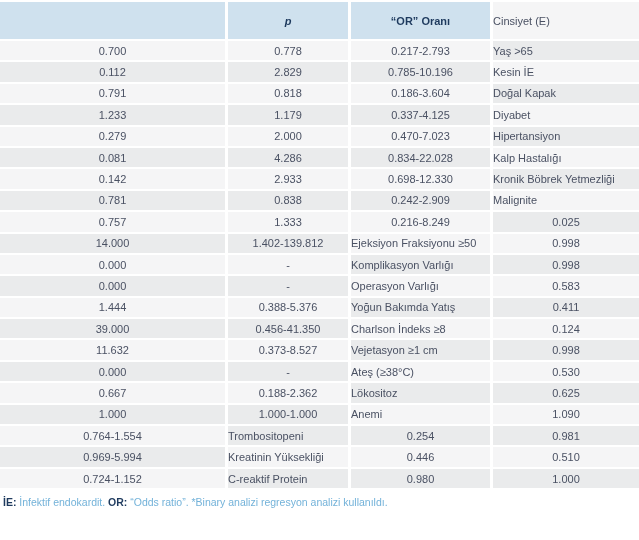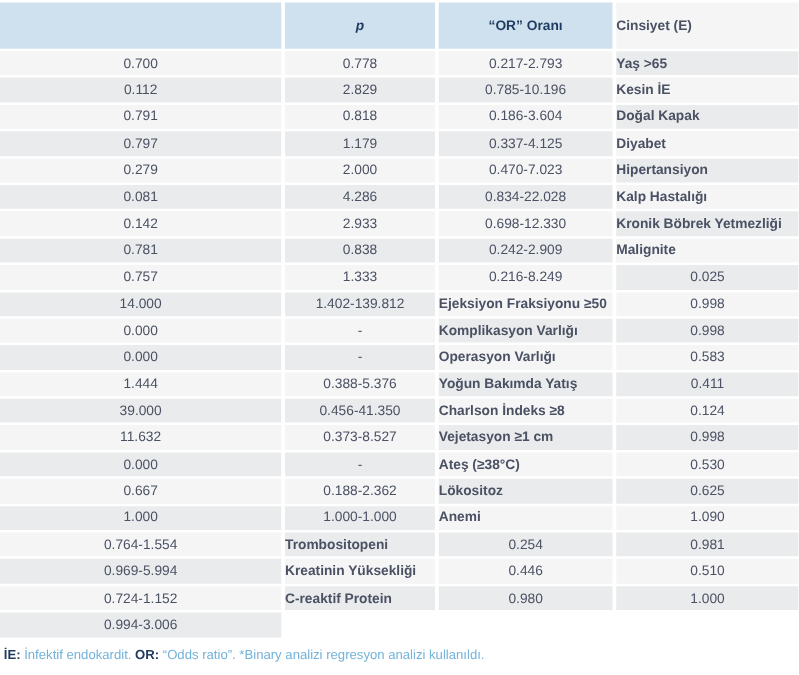--- a/index.html
+++ b/index.html
@@ -39,21 +39,20 @@
     font-size: 11px;
     color: var(--cell-text, #4a5163);
     display: flex;
     align-items: center;
     overflow: hidden;
     white-space: nowrap;
   }
   .cell.label {
     padding-left: 0;
     justify-content: flex-start;
-    font-weight: bold;
   }
   .cell.num { justify-content: center; }
   .light { background: var(--row-light, #f5f5f6); }
   .dark  { background: var(--row-dark, #eaebec); }
   .footnote {
     margin: 8px 0 0 3px;
     font-size: 10.5px;
     line-height: 13px;
     white-space: pre-wrap;
   }
@@ -76,21 +75,21 @@
       <div class="cell num light">0.217-2.793</div>
       <div class="cell label dark">Yaş &gt;65</div>
       <div class="cell num dark">0.112</div>
       <div class="cell num dark">2.829</div>
       <div class="cell num dark">0.785-10.196</div>
       <div class="cell label light">Kesin İE</div>
       <div class="cell num light">0.791</div>
       <div class="cell num light">0.818</div>
       <div class="cell num light">0.186-3.604</div>
       <div class="cell label dark">Doğal Kapak</div>
-      <div class="cell num dark">0.797</div>
+      <div class="cell num dark">1.233</div>
       <div class="cell num dark">1.179</div>
       <div class="cell num dark">0.337-4.125</div>
       <div class="cell label light">Diyabet</div>
       <div class="cell num light">0.279</div>
       <div class="cell num light">2.000</div>
       <div class="cell num light">0.470-7.023</div>
       <div class="cell label dark">Hipertansiyon</div>
       <div class="cell num dark">0.081</div>
       <div class="cell num dark">4.286</div>
       <div class="cell num dark">0.834-22.028</div>
@@ -148,18 +147,17 @@
       <div class="cell num dark">0.254</div>
       <div class="cell num dark">0.981</div>
       <div class="cell num dark">0.969-5.994</div>
       <div class="cell label light">Kreatinin Yüksekliği</div>
       <div class="cell num light">0.446</div>
       <div class="cell num light">0.510</div>
       <div class="cell num light">0.724-1.152</div>
       <div class="cell label dark">C-reaktif Protein</div>
       <div class="cell num dark">0.980</div>
       <div class="cell num dark">1.000</div>
-      <div class="cell num dark">0.994-3.006</div>
     </div>
 
   <div class="footnote"><span class="fn-b">İE:</span><span class="fn-t"> İnfektif endokardit. </span><span class="fn-b">OR:</span><span class="fn-t"> “Odds ratio”. *Binary analizi regresyon analizi kullanıldı.</span></div>
 
 </div>
 
 </body></html>

